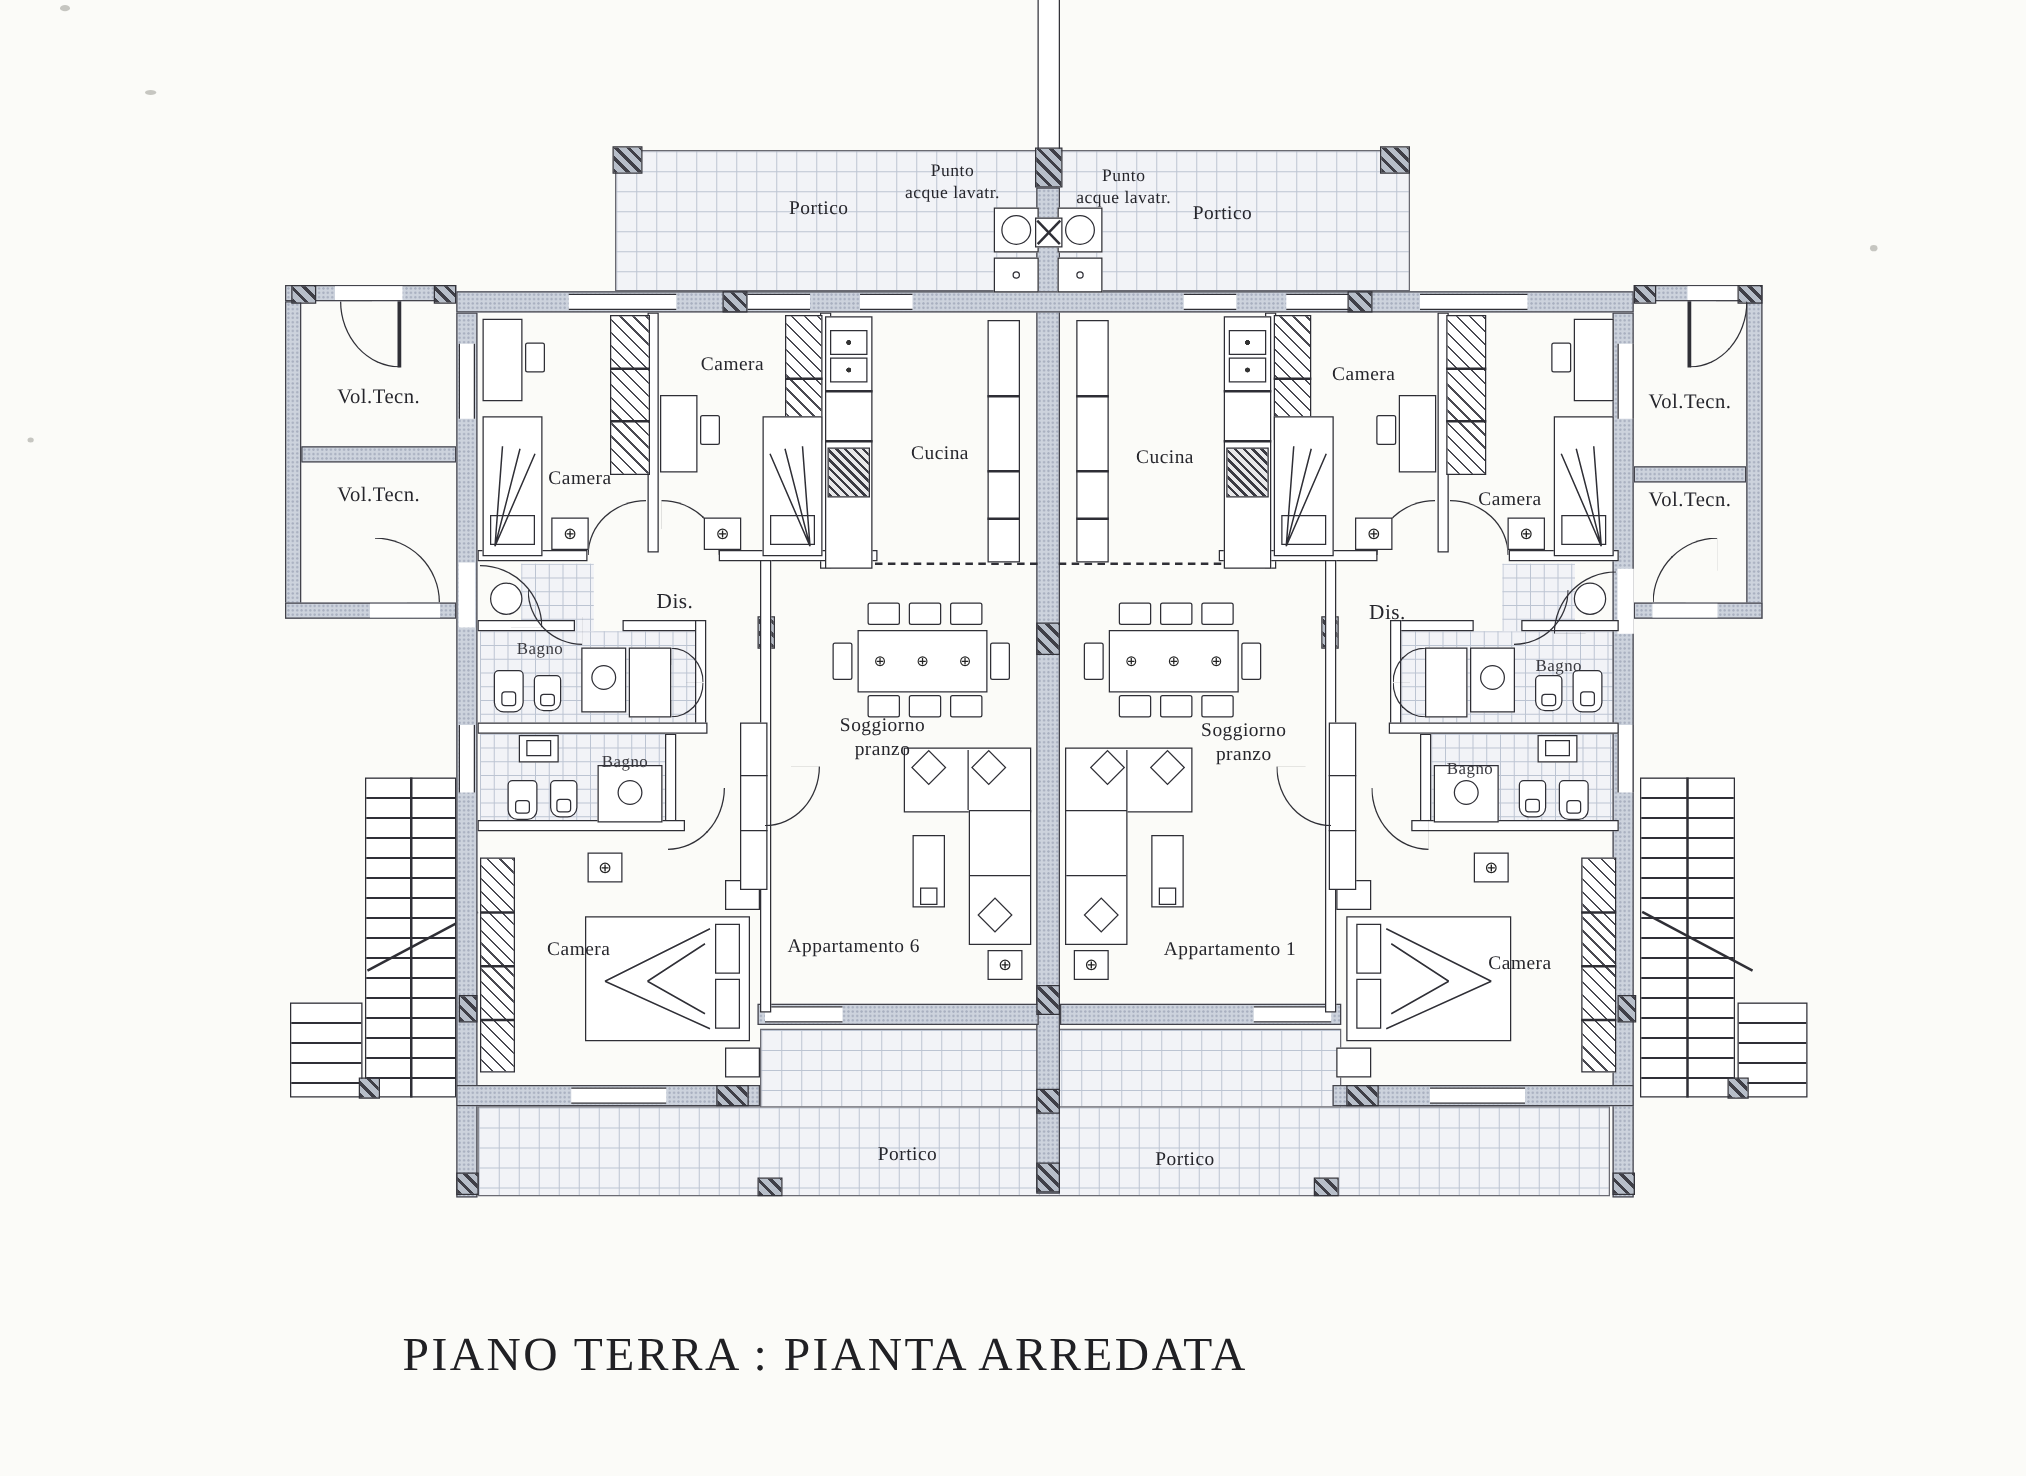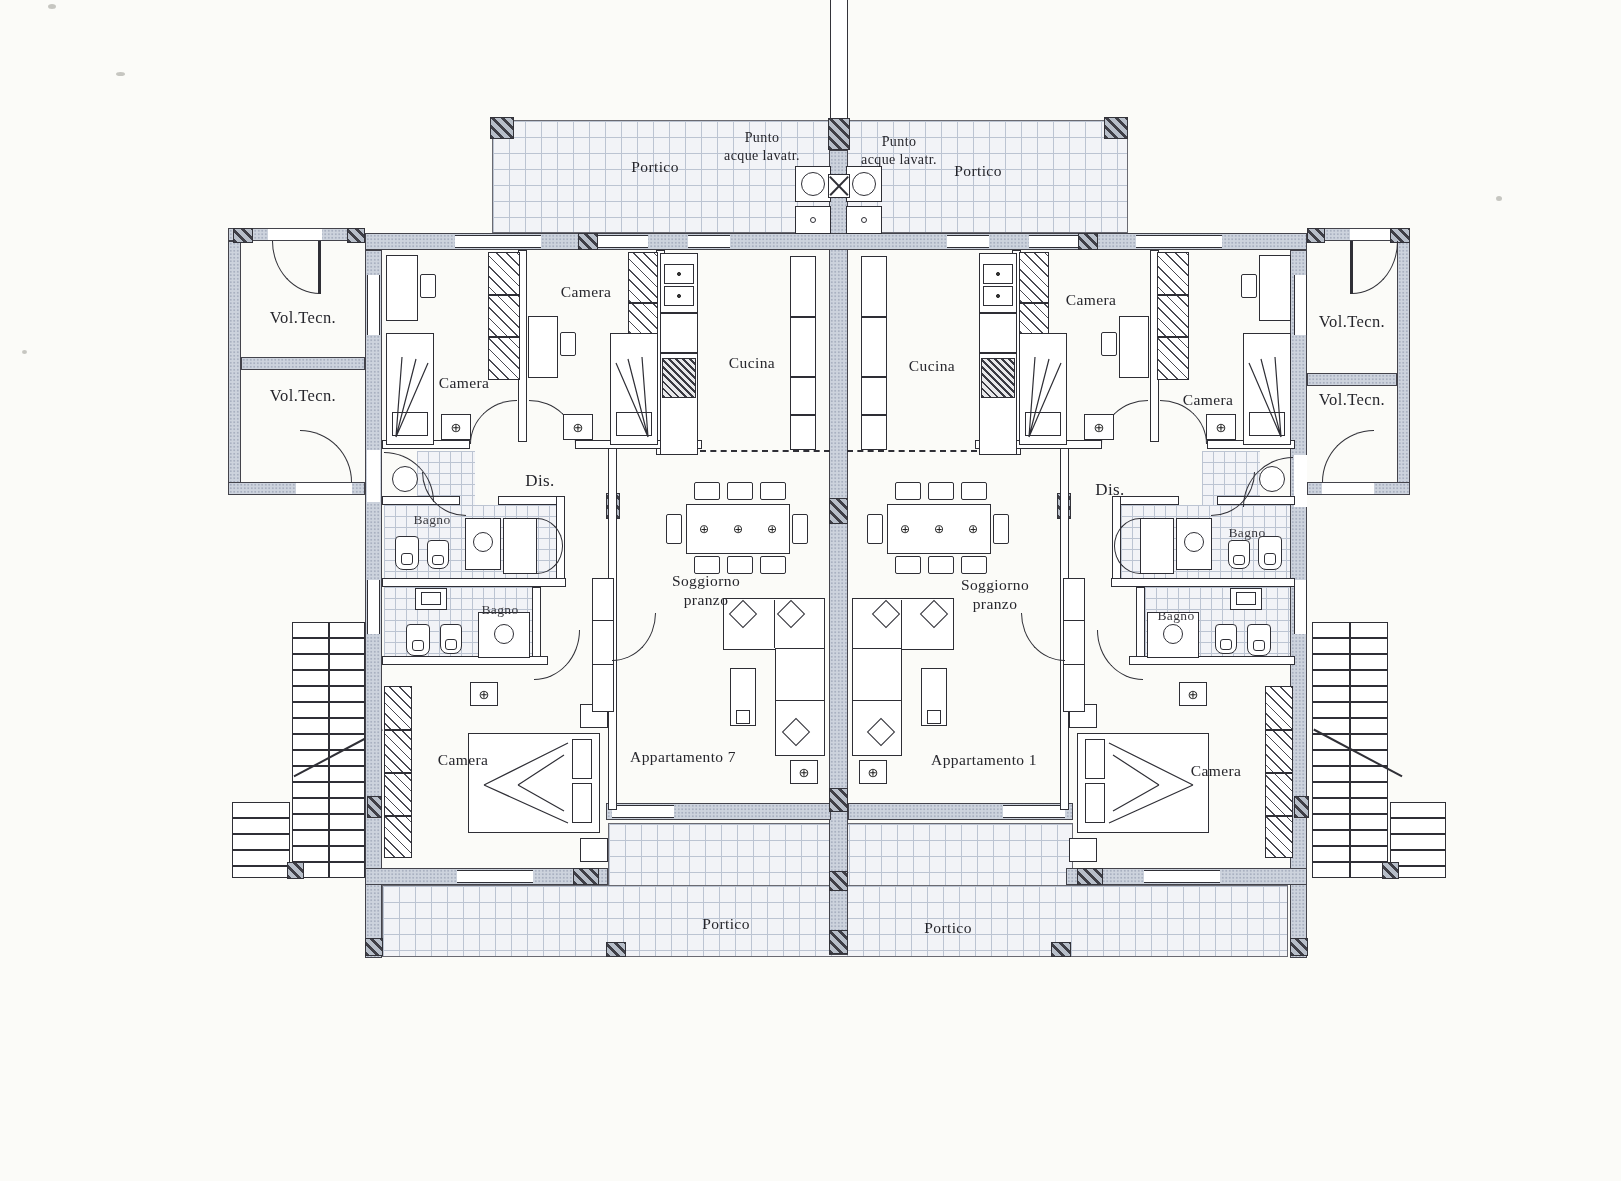--- a/index.html
+++ b/index.html
@@ -407,26 +407,27 @@
   <div class="t lbl sm" style="left:1247px;top:533px">Bagno</div>
   <div class="t lbl sm" style="left:1176px;top:616px">Bagno</div>
   <div class="t lbl" style="left:706px;top:590px">
     <span>Soggiorno</span>
     <span>pranzo</span>
   </div>
   <div class="t lbl" style="left:995px;top:594px">
     <span>Soggiorno</span>
     <span>pranzo</span>
   </div>
-  <div class="t lbl" style="left:683px;top:757px">Appartamento 7</div>
+  <div class="t lbl" style="left:683px;top:757px">Appartamento 6</div>
   <div class="t lbl" style="left:984px;top:760px">Appartamento 1</div>
   <div class="t lbl" style="left:463px;top:760px">Camera</div>
   <div class="t lbl" style="left:1216px;top:771px">Camera</div>
   <div class="t lbl" style="left:726px;top:924px">Portico</div>
   <div class="t lbl" style="left:948px;top:928px">Portico</div>
 
+  <div class="t title" style="left:322px;top:1062px">PIANO TERRA : PIANTA ARREDATA</div>
 
   <div class="t speck" style="left:48px;top:4px;width:8px;height:5px"></div>
   <div class="t speck" style="left:116px;top:72px;width:9px;height:4px"></div>
   <div class="t speck" style="left:1496px;top:196px;width:6px;height:5px"></div>
   <div class="t speck" style="left:22px;top:350px;width:5px;height:4px"></div>
 
 </div>
 
 </body></html>

